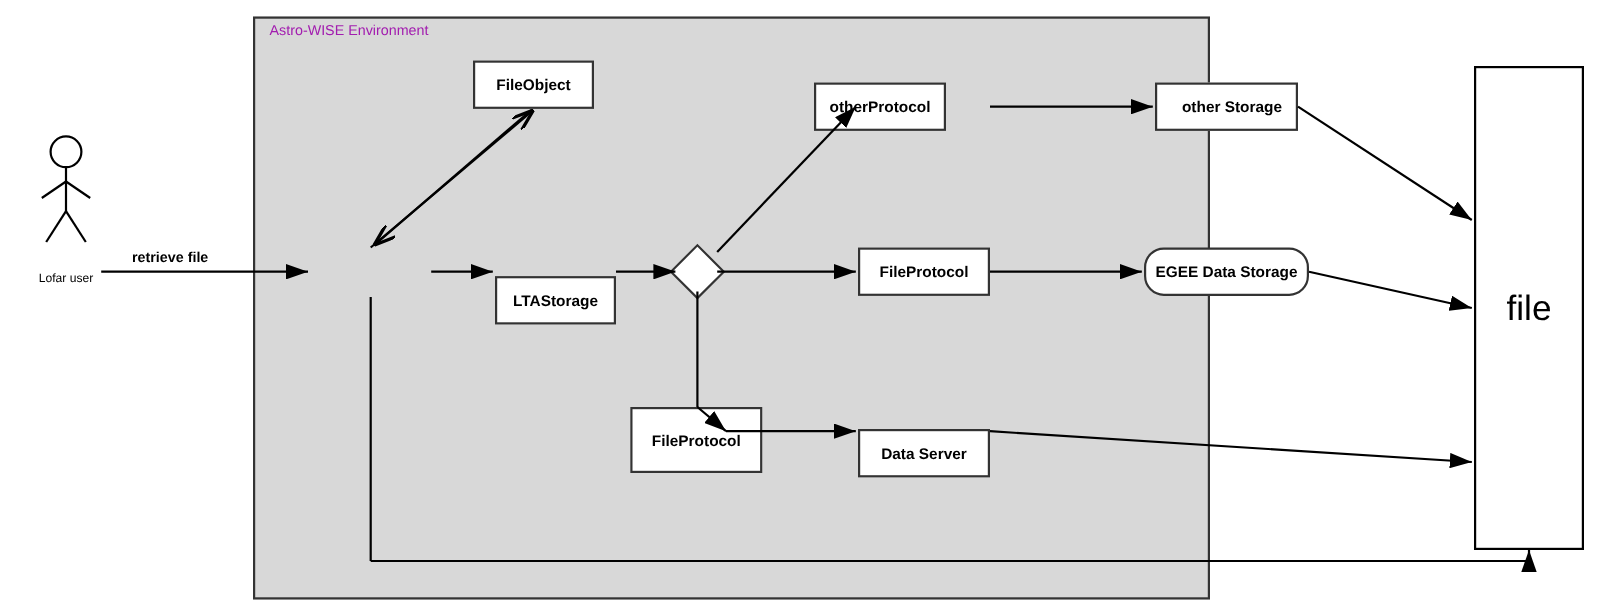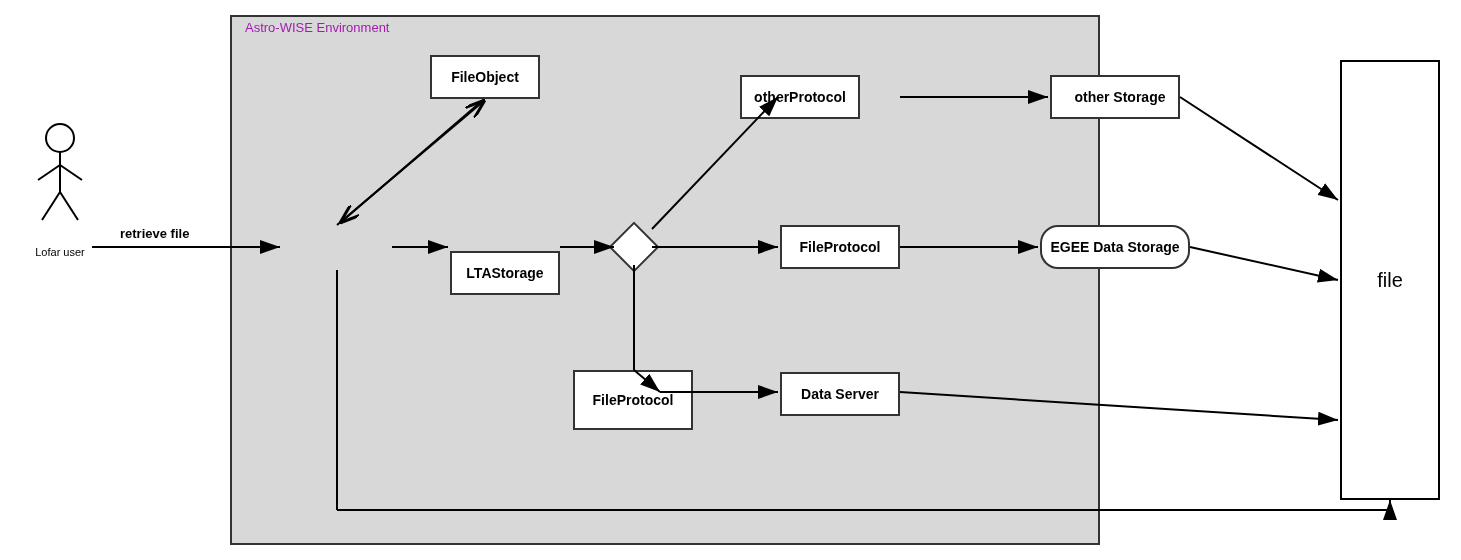--- a/index.html
+++ b/index.html
@@ -41,21 +41,21 @@
       top: 60px;
       width: 100px;
       height: 440px;
       border: 2px solid #000;
       background: #fff;
       display: flex;
       align-items: center;
       justify-content: center;
     }
     .file-label {
-      font-size: 20px;
+      font-size: 32px;
       font-weight: normal;
       color: #000;
     }
     
     .uml-box {
       position: absolute;
       background: #fff;
       border: 2px solid #333;
       display: flex;
       align-items: center;
@@ -142,21 +142,21 @@
   </div>
 
   <div class="uml-box" style="left:1050px; top:75px; width:130px; height:44px;padding-left:18px;">
     <span>other Storage</span>
   </div>
 
   <div class="uml-box" style="left:1040px; top:225px; width:150px; height:44px;border-radius:18px;">
     <span>EGEE Data Storage</span>
   </div>
 
-  <div class="uml-box" style="left:780px; top:372px; width:120px; height:44px;">
+  <div class="uml-box" style="left:780px; top:390px; width:120px; height:44px;">
     <span>Data Server</span>
   </div>
 
   <svg id="arrows">
     <defs>
       <marker id="arrowhead" markerWidth="10" markerHeight="7" refX="10" refY="3.5" orient="auto">
         <polygon points="0 0, 10 3.5, 0 7" fill="#000"></polygon>
       </marker>
       <marker id="arrowhead-open" markerWidth="10" markerHeight="7" refX="10" refY="3.5" orient="auto">
         <polyline points="0 0, 10 3.5, 0 7" fill="none" stroke="#000" stroke-width="1.5"></polyline>

